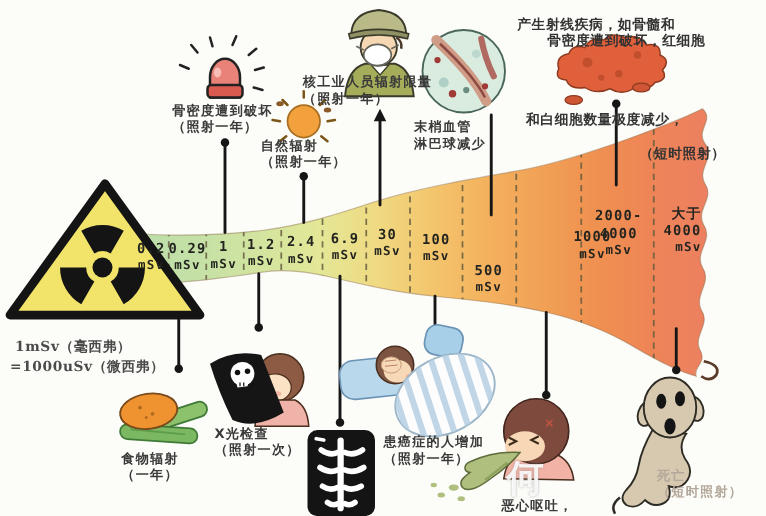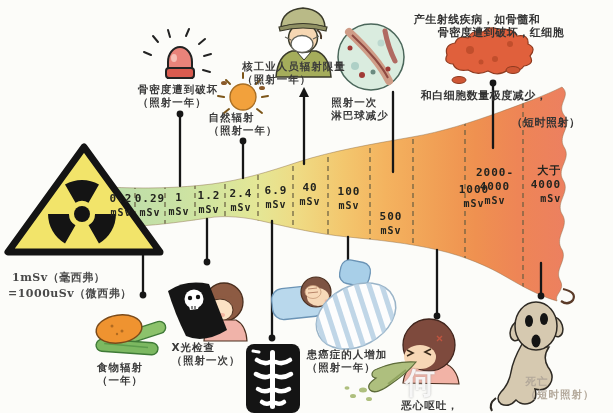--- a/index.html
+++ b/index.html
@@ -295,21 +295,21 @@
   </div>
   <div class="lbl" style="left:243px;top:111px;">
     <span>自然辐射</span>
     <span>（照射一年）</span>
   </div>
   <div class="lbl" style="left:294px;top:60px;">
     <span>核工业人员辐射限量</span>
     <span>（照射一年）</span>
   </div>
   <div class="lbl" style="left:360px;top:96px;">
-    <span>照射一次</span>
+    <span>末梢血管</span>
     <span>淋巴球减少</span>
   </div>
   <div class="para" style="left:477px;top:13px;text-align:right;">产生射线疾病，如骨髓和</div>
   <div class="para" style="left:501px;top:26px;">骨密度遭到破坏，红细胞</div>
   <div class="para" style="left:484px;top:89px;">和白细胞数量极度减少，</div>
   <div class="para" style="left:546px;top:116px;">（短时照射）</div>
 
   <div class="lbl" style="left:120px;top:361px;">
     <span>食物辐射</span>
     <span>（一年）</span>
@@ -354,21 +354,21 @@
     <span>2.4</span>
       <span></span>
       <span class="unit">mSv</span>
   </div>
   <div class="seg" style="left:276px;top:184px;">
     <span>6.9</span>
       <span></span>
       <span class="unit">mSv</span>
   </div>
   <div class="seg" style="left:310px;top:181px;">
-    <span>40</span>
+    <span>30</span>
       <span></span>
       <span class="unit">mSv</span>
   </div>
   <div class="seg" style="left:349px;top:185px;">
     <span>100</span>
       <span></span>
       <span class="unit">mSv</span>
   </div>
   <div class="seg" style="left:391px;top:184px;margin-top:26px;">
     <span>500</span>

